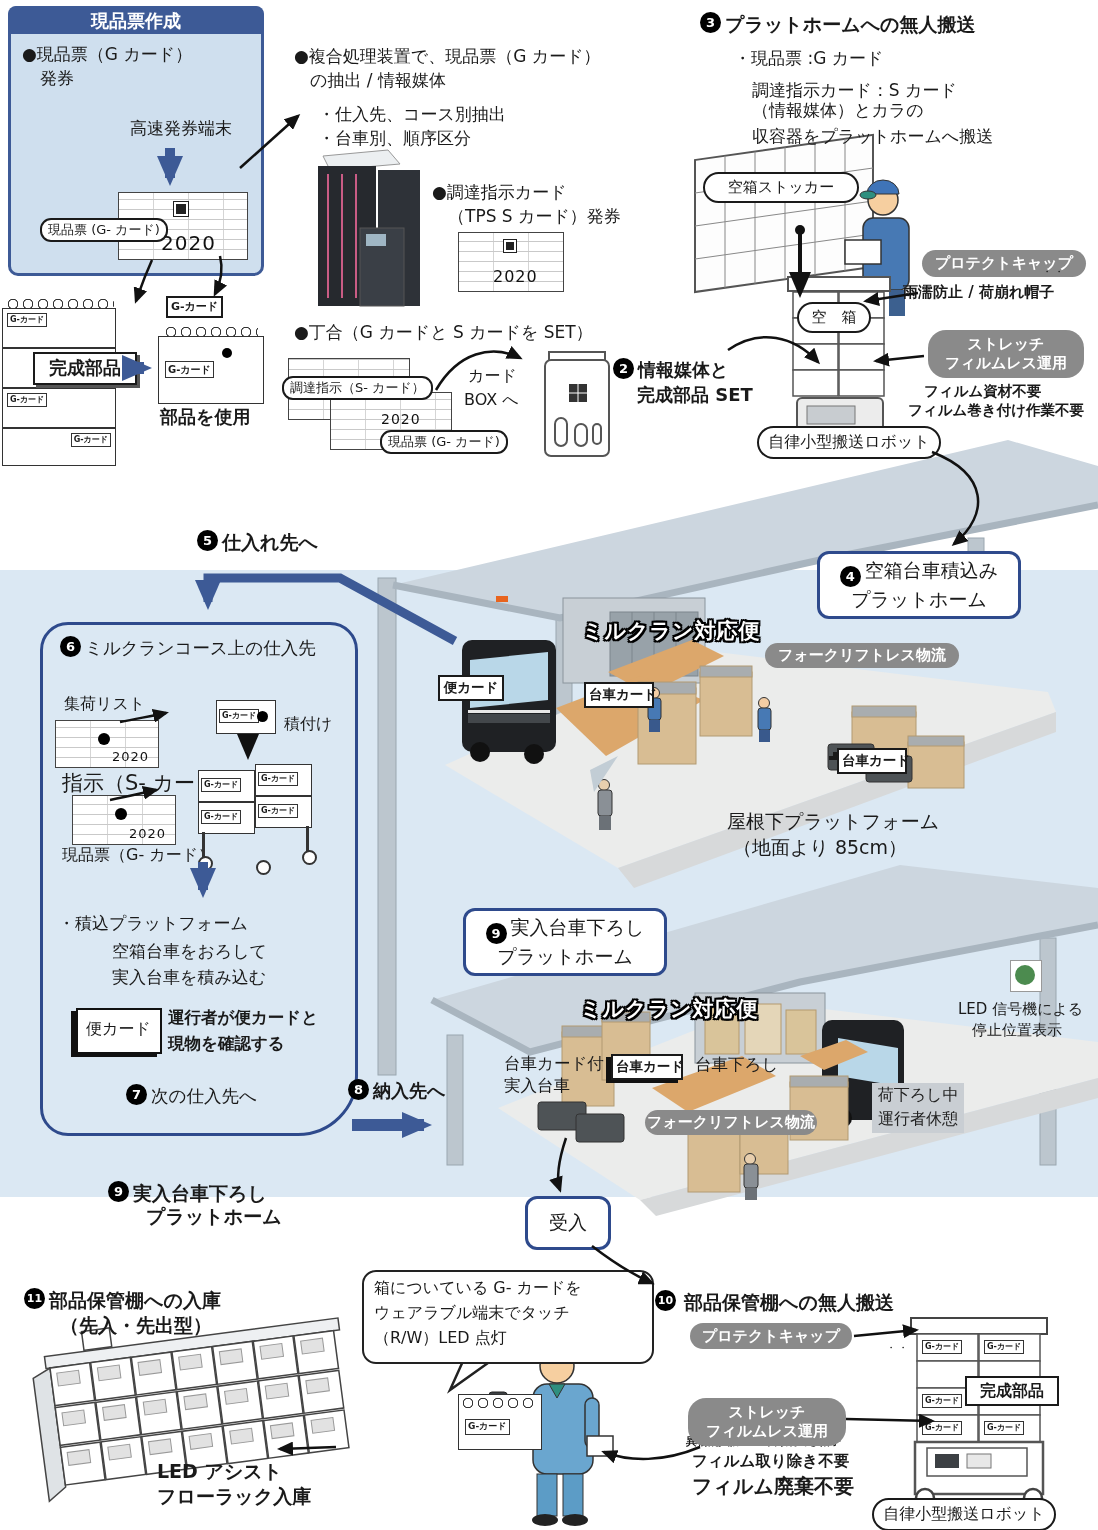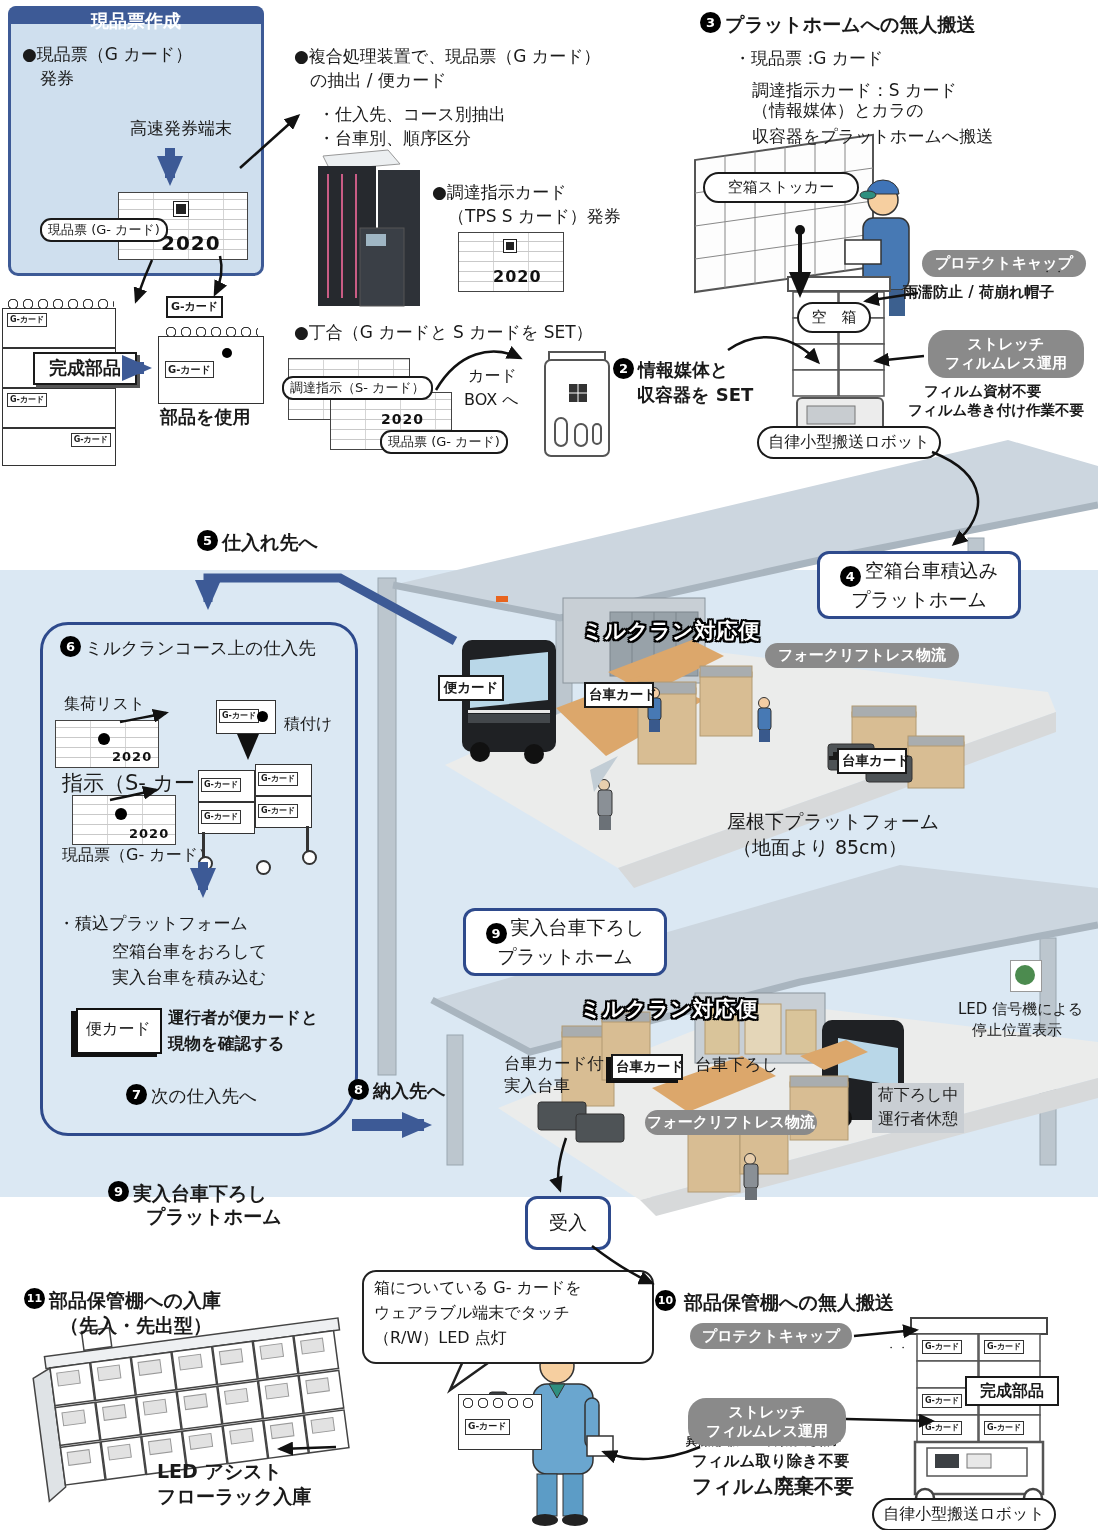--- a/index.html
+++ b/index.html
@@ -3,21 +3,21 @@
 <meta charset="utf-8">
 <style>
   html,body{margin:0;padding:0;background:#fff}
   #canvas{position:relative;width:1098px;height:1530px;background:#fff;overflow:hidden;
           font-family:"DejaVu Sans","Liberation Sans",sans-serif;color:#1a1a1a}
   .abs{position:absolute}
   .t{position:absolute;font-size:17px;line-height:1.25;white-space:nowrap}
   .bold{font-weight:bold}
   .band{position:absolute;left:0;top:570px;width:1098px;height:627px;background:#dbe8f3}
   .panel{position:absolute;background:#cfdfee;border:3px solid #3d5a96;border-radius:10px}
-  .panel-h{position:absolute;left:-3px;top:-3px;right:-3px;height:18px;background:#3d5a96;color:#fff;
+  .panel-h{position:absolute;left:-3px;top:-3px;right:-3px;height:28px;background:#3d5a96;color:#fff;
            font-weight:bold;font-size:18px;text-align:center;line-height:30px;border-radius:8px 8px 0 0}
   .nb{display:inline-flex;align-items:center;justify-content:center;width:21px;height:21px;border-radius:50%;
       background:#000;color:#fff;font-size:13px;font-weight:bold;flex:none;margin-right:4px}
   .nb.sm{font-size:11px}
   .nbw{display:inline-flex;align-items:center;justify-content:center;width:20px;height:20px;border:2px solid #fff;
        border-radius:50%;color:#fff;font-size:12px;font-weight:bold;margin-right:5px;vertical-align:-3px}
   .ttl{position:absolute;display:flex;align-items:flex-start;font-size:19px;font-weight:bold;white-space:nowrap}
   .pill{position:absolute;background:#8a8a8a;color:#fff;font-weight:bold;text-align:center;border-radius:14px;
         display:flex;flex-direction:column;justify-content:center;font-size:15px;line-height:1.25}
   .oval{position:absolute;background:#fff;border:2.5px solid #1a1a1a;border-radius:999px;text-align:center;
@@ -27,21 +27,21 @@
   .wlabel{position:absolute;background:#fff;border:2px solid #1a1a1a;font-weight:bold;font-size:13.5px;
           text-align:center;line-height:1.6;white-space:nowrap;padding:0 3px}
   .navybox{position:absolute;background:#fff;border:3px solid #2e4a8c;border-radius:12px;text-align:center;
            font-size:19px;line-height:1.35;padding-top:4px}
   .otx{position:absolute;color:#fff;font-weight:800;font-size:21px;letter-spacing:1px;white-space:nowrap;
        text-shadow:-2px -2px 0 #000,2px -2px 0 #000,-2px 2px 0 #000,2px 2px 0 #000,-2px 0 0 #000,2px 0 0 #000,0 -2px 0 #000,0 2px 0 #000}
   .card{position:absolute;background:#fff;border:1.5px solid #444;
         background-image:repeating-linear-gradient(0deg,transparent 0 9px,#c9c9c9 9px 10px),
                          repeating-linear-gradient(90deg,transparent 0 34px,#d5d5d5 34px 35px)}
   .qr{position:absolute;background:#222;box-shadow:inset 0 0 0 1px #222,inset 3px 3px 0 #fff,inset -3px -3px 0 #fff}
-  .cnum{position:absolute;font-weight:bold;color:#111;letter-spacing:1px}
+  .cnum{position:absolute;font-weight:normal;color:#111;letter-spacing:1px}
   .dot{position:absolute;background:#000;border-radius:50%}
   .tg{position:absolute;background:#fff;border:1px solid #333;font-size:8px;font-weight:bold;
       padding:0 2px;line-height:1.5;white-space:nowrap}
   .crate{position:absolute;background:#fff;border:1.5px solid #333}
   .dots{position:absolute;height:12px;background:
         radial-gradient(circle 4px at 7px 6px,#fff 4px,#333 4.5px,#333 5px,transparent 5.5px);
         background-size:15px 12px;background-repeat:repeat-x}
   .gnote{position:absolute;background:#c2cdd5;border-radius:10px;color:#222;text-align:center;
          font-size:14px;line-height:1.55;display:flex;flex-direction:column;justify-content:center}
   svg{position:absolute;left:0;top:0}
@@ -366,21 +366,21 @@
     <div class="dots" style="left:6px;top:0;width:94px"></div>
     <div class="crate" style="left:0;top:10px;width:104px;height:66px">
       <span class="tg" style="left:6px;top:24px;font-size:10px">G-カード</span>
     </div>
     <div class="dot" style="left:64px;top:22px;width:10px;height:10px"></div>
   </div>
   <div class="wlabel" style="left:166px;top:296px;font-size:11px">G-カード</div>
   <div class="t bold" style="left:160px;top:406px;font-size:18px">部品を使用</div>
 
   <div class="t" style="left:294px;top:46px">●複合処理装置で、現品票（G カード）</div>
-  <div class="t" style="left:310px;top:70px">の抽出 / 便カード</div>
+  <div class="t" style="left:310px;top:70px">の抽出 / 情報媒体</div>
   <div class="t" style="left:318px;top:104px">・仕入先、コース別抽出</div>
   <div class="t" style="left:318px;top:128px">・台車別、順序区分</div>
   <div class="t" style="left:432px;top:182px">●調達指示カード</div>
   <div class="t" style="left:448px;top:206px">（TPS S カード）発券</div>
   <div class="card" style="left:458px;top:232px;width:104px;height:58px">
     <div class="qr" style="left:44px;top:6px;width:14px;height:14px"></div>
     <div class="cnum" style="left:34px;top:34px;font-size:16px">2020</div>
   </div>
   <div class="t" style="left:294px;top:322px">●丁合（G カードと S カードを SET）</div>
   <div class="card" style="left:288px;top:358px;width:120px;height:60px">
@@ -391,21 +391,21 @@
   </div>
   <div class="tag" style="left:282px;top:376px">調達指示（S- カード）</div>
   <div class="tag" style="left:380px;top:430px">現品票 (G- カード)</div>
   <div class="t" style="left:468px;top:366px;font-size:16px">カード</div>
   <div class="t" style="left:464px;top:390px;font-size:16px">BOX へ</div>
 
   <div class="ttl" style="left:613px;top:358px;font-size:18px">
       <span class="nb">2</span>
       <span>情報媒体と</span>
     </div>
-  <div class="t bold" style="left:637px;top:384px;font-size:18px">収容器を SET</div>
+  <div class="t bold" style="left:637px;top:384px;font-size:18px">完成部品 SET</div>
 
   <div class="ttl" style="left:700px;top:12px">
       <span class="nb">3</span>
       <span>プラットホームへの無人搬送</span>
     </div>
   <div class="t" style="left:734px;top:48px">・現品票 :G カード</div>
   <div class="t" style="left:752px;top:80px">調達指示カード：S カード</div>
   <div class="t" style="left:752px;top:100px">（情報媒体）とカラの</div>
   <div class="t" style="left:752px;top:126px">収容器をプラットホームへ搬送</div>
   <div class="oval" style="left:703px;top:172px;width:152px;height:27px">空箱ストッカー</div>

